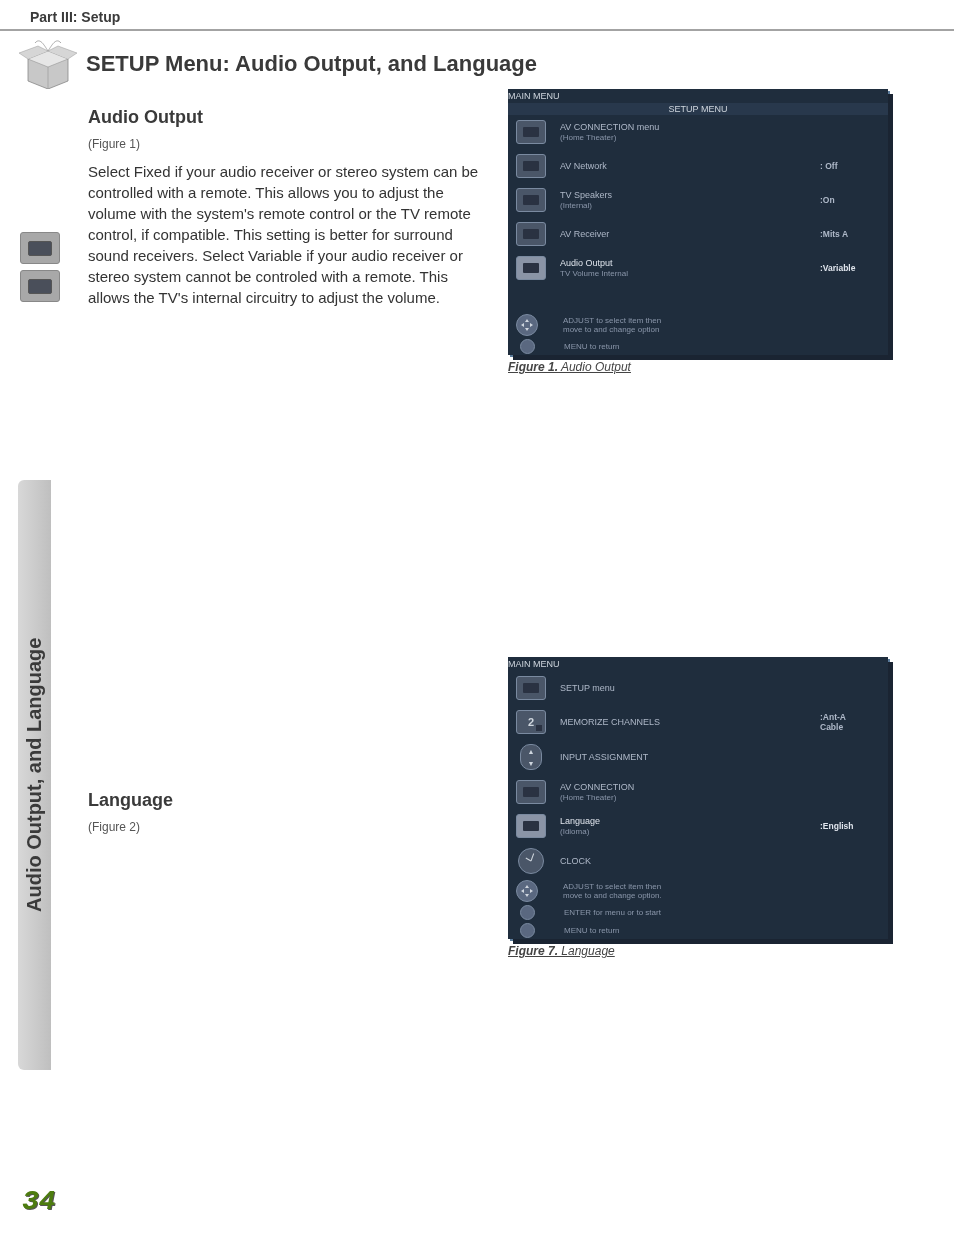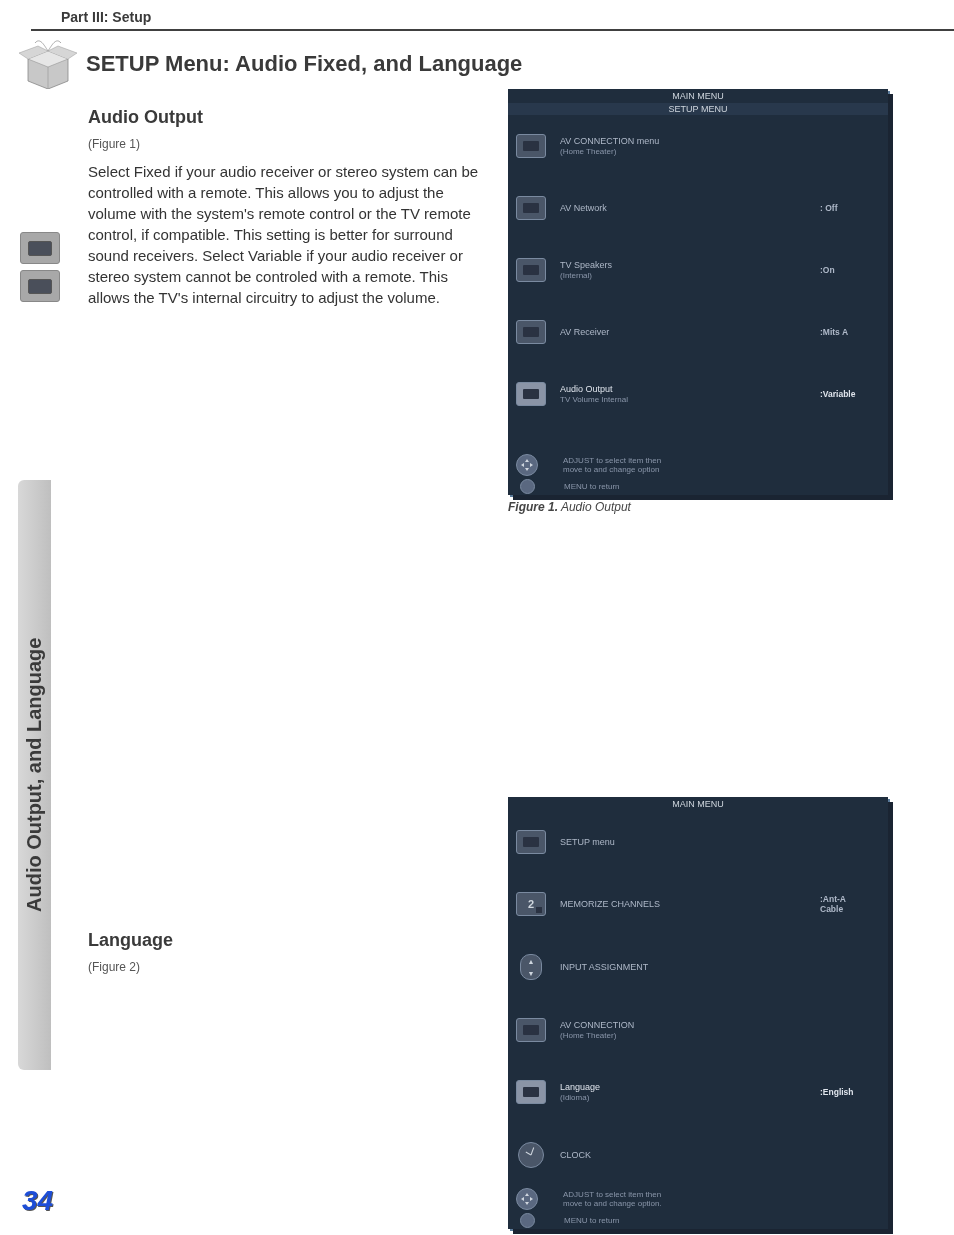--- a/index.html
+++ b/index.html
@@ -1,50 +1,50 @@
 <!DOCTYPE html>
 <html><head>
 <meta charset="utf-8">
 <style>
 * { margin: 0; padding: 0; box-sizing: border-box; }
 body { width: 954px; height: 1235px; background: #fff; font-family: Arial, Helvetica, sans-serif; position: relative; color: #333; }
 
-.page-header { border-bottom: 2px solid #404040; padding: 8px 30px 3px 30px; margin-left: 31px; }
+.page-header { border-bottom: 2px solid #a3a3a3; padding: 8px 30px 3px 30px; }
 .page-header-text { font-weight: bold; font-size: 14px; color: #3a3a3a; }
 
 .title-row { display: flex; align-items: center; padding: 8px 0 0 18px; }
 .box-icon { width: 60px; height: 50px; position: relative; margin-right: 8px; }
 .box-icon svg { width: 60px; height: 50px; }
 .main-title { font-size: 22px; font-weight: bold; color: #3a3a3a; }
 
 .content { padding: 0 30px 0 88px; display: flex; flex-direction: column; }
 
 .section-row { display: flex; gap: 20px; margin-bottom: 28px; }
 .text-col { width: 400px; flex-shrink: 0; }
 .text-col h2 { font-size: 18px; font-weight: bold; color: #3a3a3a; margin-top: 18px; }
 .fig-ref { font-size: 12px; color: #555; margin-top: 9px; margin-bottom: 10px; }
 .body-text { font-size: 15px; line-height: 1.4; color: #333; }
 
 .fig-col { width: 390px; }
-.caption { font-size: 12px; color: #444; margin-top: 5px; }
+.caption { font-size: 12px; color: #444; margin-top: 5px; text-decoration: underline; }
 .caption b { font-style: italic; font-weight: bold; }
 
 .sidebar-tab { position: absolute; left: 18px; top: 480px; writing-mode: vertical-rl; transform: rotate(180deg); background: linear-gradient(to left, #d8d8d8, #bfbfbf); border-radius: 0 6px 6px 0; padding: 20px 5px; font-size: 20px; font-weight: bold; color: #3a3a3a; height: 590px; display: flex; align-items: center; justify-content: center; }
 
 .mini-icons { position: absolute; left: 20px; top: 232px; display: flex; flex-direction: column; gap: 6px; }
 .mini-icon { width: 40px; height: 32px; background: #a8a8a8; border: 1px solid #888; border-radius: 3px; display: flex; align-items: center; justify-content: center; }
 .mini-screen { width: 24px; height: 15px; background: #4a4f5a; border: 1px solid #555; border-radius: 2px; }
 
-.page-num { position: absolute; left: 22px; bottom: 18px; font-size: 28px; font-weight: bold; font-style: italic; color: #1d4ed8; text-shadow: 1px 1px 0 #555, -1px -1px 0 #fff; }
+.page-num { position: absolute; left: 22px; bottom: 18px; font-size: 28px; font-weight: bold; font-style: italic; color: #4d7c0f; text-shadow: 1px 1px 0 #555, -1px -1px 0 #fff; font-family: Liberation Mono, monospace; }
 
 
 .tv-menu { width: 380px; background: #1f2d3d; position: relative; box-shadow: 5px 5px 0 #1a2432, 2px 2px 0 #5a7a9a; font-size: 9px; color: #c8d0da; }
-.tv-menu-header { text-align: center; padding: 2px 0; font-size: 9px; color: #cfd6de; }
+.tv-menu-header { padding: 2px 0; font-size: 9px; color: #cfd6de; }
 .tv-menu-sub { text-align: center; padding: 1px 0; font-size: 9px; background: #28384c; color: #cfd6de; }
-.tv-row { display: flex; align-items: center; padding: 19px 8px; min-height: 32px; }
+.tv-row { display: flex; align-items: center; padding: 5px 8px; min-height: 32px; }
 .tv-row.compact { min-height: 18px; padding: 1px 8px; gap: 9px; }
 .tv-icon { width: 30px; height: 24px; background: #4a5668; border: 1px solid #7a8aa0; border-radius: 3px; margin-right: 14px; flex-shrink: 0; display: flex; align-items: center; justify-content: center; }
 .tv-icon-inner { width: 16px; height: 10px; background: #2a3242; border-radius: 1px; }
 .tv-icon.sel { background: #8a94a6; }
 .tv-icon.circle { border-radius: 50%; width: 22px; height: 22px; background: #5a6880; display: flex; align-items: center; justify-content: center; }
 .tv-icon.circle-sm { border-radius: 50%; width: 15px; height: 15px; background: #5a6880; border: 1px solid #7a8aa0; margin-right: 18px; margin-left: 4px; }
 .tv-label { flex: 1; font-size: 9px; color: #aeb8c8; line-height: 1.2; }
 .tv-label.active { color: #dfe4ec; }
 .tv-label .sub { font-size: 8px; display: block; color: #8a96aa; }
 .tv-value { width: 60px; font-size: 8.5px; color: #aeb8c8; font-weight: bold; }
@@ -75,21 +75,21 @@
     <svg viewBox="0 0 60 50">
       <path d="M10 20 L30 12 L50 20 L50 42 L30 50 L10 42 Z" fill="#c8c8c8" stroke="#888" stroke-width="0.8"></path>
       <path d="M10 20 L30 28 L50 20 L30 12 Z" fill="#e6e6e6" stroke="#888" stroke-width="0.5"></path>
       <path d="M30 28 L30 50" stroke="#888" stroke-width="0.5"></path>
       <path d="M10 20 L1 14 L20 7 L30 12" fill="#d6d6d6" stroke="#999" stroke-width="0.5"></path>
       <path d="M50 20 L59 14 L40 7 L30 12" fill="#d6d6d6" stroke="#999" stroke-width="0.5"></path>
       <path d="M30 12 C 26 6, 22 -2, 17 4" fill="none" stroke="#aaa" stroke-width="1"></path>
       <path d="M30 12 C 34 6, 38 -2, 43 4" fill="none" stroke="#aaa" stroke-width="1"></path>
     </svg>
   </div>
-  <h1 class="main-title">SETUP Menu: Audio Fixed, and Language</h1>
+  <h1 class="main-title">SETUP Menu: Audio Output, and Language</h1>
 </div>
 
 <div class="mini-icons">
   <div class="mini-icon">
       <div class="mini-screen"></div>
     </div>
   <div class="mini-icon">
       <div class="mini-screen"></div>
     </div>
 </div>
@@ -215,20 +215,24 @@
         <div class="tv-row compact">
           <div class="tv-icon circle">
             <svg width="14" height="14" viewBox="0 0 14 14">
                 <path d="M7 1 L9 4 L5 4 Z M7 13 L5 10 L9 10 Z M1 7 L4 5 L4 9 Z M13 7 L10 9 L10 5 Z" fill="#cfd6de"></path>
               </svg>
           </div>
           <div class="tv-hint"><span>ADJUST to select item then</span><br><span>move to and change option.</span></div>
         </div>
         <div class="tv-row compact">
           <div class="tv-icon circle-sm"></div>
+          <div class="tv-hint">ENTER for menu or to start</div>
+        </div>
+        <div class="tv-row compact">
+          <div class="tv-icon circle-sm"></div>
           <div class="tv-hint">MENU to return</div>
         </div>
       </div>
       <div class="caption">
         <b>Figure 7.</b><i>  Language</i>
       </div>
     </div>
   </div>
 
 </div>

